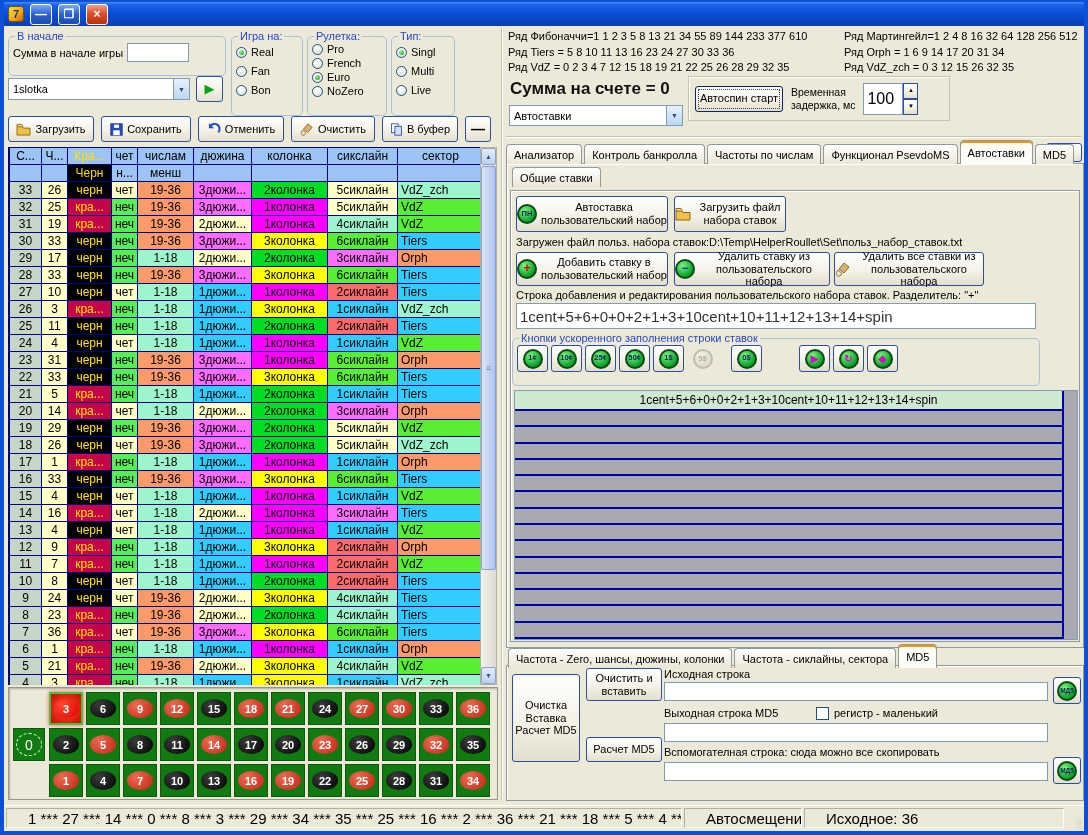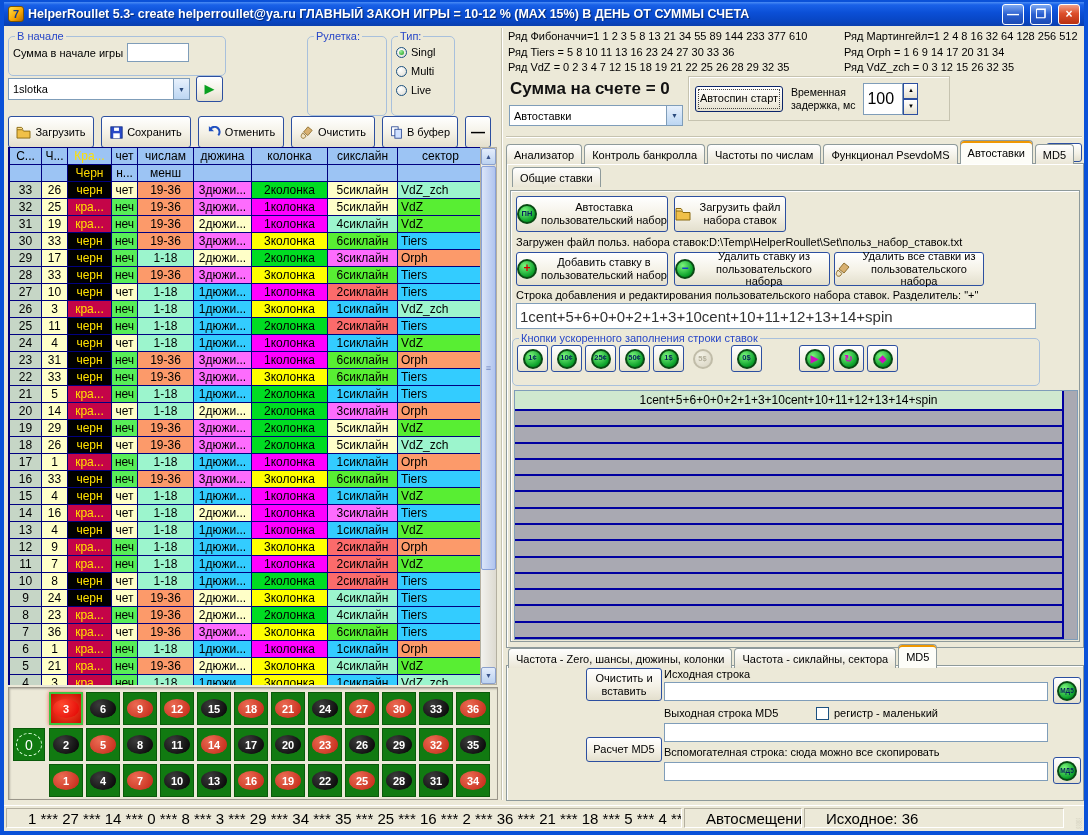--- a/index.html
+++ b/index.html
@@ -109,21 +109,20 @@
   .icon-svg{flex:0 0 auto;display:inline-flex;}
   input{outline:none;}
   .cb{width:13px;height:13px;border:1px solid #1c5180;background:#fff;display:inline-block;}
 </style>
 </head>
 <body>
 
 <div class="window">
   <div class="titlebar">
     <span class="app-icon">7</span>
-    <span class="title-text">HelperRoullet 5.3- create helperroullet@ya.ru ГЛАВНЫЙ ЗАКОН ИГРЫ = 10-12 % (MAX 15%) В ДЕНЬ ОТ СУММЫ СЧЕТА</span>
     <span class="winbtn">
         <span>—</span>
       </span>
     <span class="winbtn">
         <span>❐</span>
       </span>
     <span class="winbtn close">
         <span>×</span>
       </span>
   </div>
@@ -139,42 +138,77 @@
     </fieldset>
 
     <div class="combo abs" style="left:4px;top:52px;width:182px;height:22px;">
       <span class="cval">1slotka</span>
       <span class="dd">▼</span>
     </div>
     <div class="btn abs" style="left:192px;top:50px;width:27px;height:26px;">
       <span style="color:#0aa020;font-size:13px;">▶</span>
     </div>
 
+    <fieldset class="abs" style="left:227px;top:4px;width:72px;height:86px;">
+      <legend>Игра на:</legend>
+      <div style="display:flex;flex-direction:column;gap:7px;padding-top:3px;">
+          <label class="radio sel">
+            <span class="dot"></span>
+            <span class="rlab">Real</span>
+          </label>
+          <label class="radio">
+            <span class="dot"></span>
+            <span class="rlab">Fan</span>
+          </label>
+          <label class="radio">
+            <span class="dot"></span>
+            <span class="rlab">Bon</span>
+          </label>
+        </div>
+    </fieldset>
     <fieldset class="abs" style="left:303px;top:4px;width:80px;height:86px;">
       <legend>Рулетка:</legend>
+      <div style="display:flex;flex-direction:column;gap:2px;">
+          <label class="radio">
+            <span class="dot"></span>
+            <span class="rlab">Pro</span>
+          </label>
+          <label class="radio">
+            <span class="dot"></span>
+            <span class="rlab">French</span>
+          </label>
+          <label class="radio sel">
+            <span class="dot"></span>
+            <span class="rlab">Euro</span>
+          </label>
+          <label class="radio">
+            <span class="dot"></span>
+            <span class="rlab">NoZero</span>
+          </label>
+        </div>
     </fieldset>
     <fieldset class="abs" style="left:387px;top:4px;width:64px;height:86px;">
       <legend>Тип:</legend>
       <div style="display:flex;flex-direction:column;gap:7px;padding-top:3px;">
           <label class="radio sel">
             <span class="dot"></span>
             <span class="rlab">Singl</span>
           </label>
           <label class="radio">
             <span class="dot"></span>
             <span class="rlab">Multi</span>
           </label>
           <label class="radio">
             <span class="dot"></span>
             <span class="rlab">Live</span>
           </label>
         </div>
     </fieldset>
 
-    <div class="abs" style="left:4px;top:90px;width:494px;height:32px;display:flex;gap:7px;">
+    <div class="abs" style="left:4px;top:90px;width:494px;height:26px;display:flex;gap:7px;">
       <div class="btn" style="width:86px;">
         <span class="icon-svg">
             <svg width="15" height="13" viewBox="0 0 16 14">
               <path d="M1 4 v-2.5 h5 l1.5 2" fill="#ffe090" stroke="#8a6a10"></path>
               <path d="M1 4 h6 l1 1.5 h7 v7.5 h-14 z" fill="#f0c048" stroke="#8a6a10"></path>
             </svg>
           </span>
         <span>Загрузить</span>
       </div>
       <div class="btn" style="width:90px;">
@@ -872,20 +906,23 @@
       <div style="position:absolute;right:0;top:0;bottom:0;width:15px;background:#a9a9b2;border-left:2px solid #0000a0;"></div>
     </div>
 
     <div class="tabrow abs" style="left:504px;top:618px;">
         <div class="tab">Частота - Zero, шансы, дюжины, колонки</div>
         <div class="tab">Частота - сиклайны, сектора</div>
         <div class="tab sel">MD5</div>
       </div>
     <div class="panel abs" style="left:502px;top:639px;width:578px;height:136px;"></div>
 
+    <div class="btn abs" style="left:508px;top:648px;width:68px;height:88px;padding:2px;white-space:normal;">
+      <span>Очистка Вставка Расчет MD5</span>
+    </div>
     <div class="btn abs" style="left:582px;top:647px;width:76px;height:23px;">
       <span>Очистить</span>
     </div>
     <div class="btn abs" style="left:582px;top:642px;width:76px;height:33px;padding:1px;white-space:normal;">
       <span>Очистить и вставить</span>
     </div>
     <div class="btn abs" style="left:582px;top:711px;width:76px;height:25px;">
       <span>Расчет MD5</span>
     </div>
 

